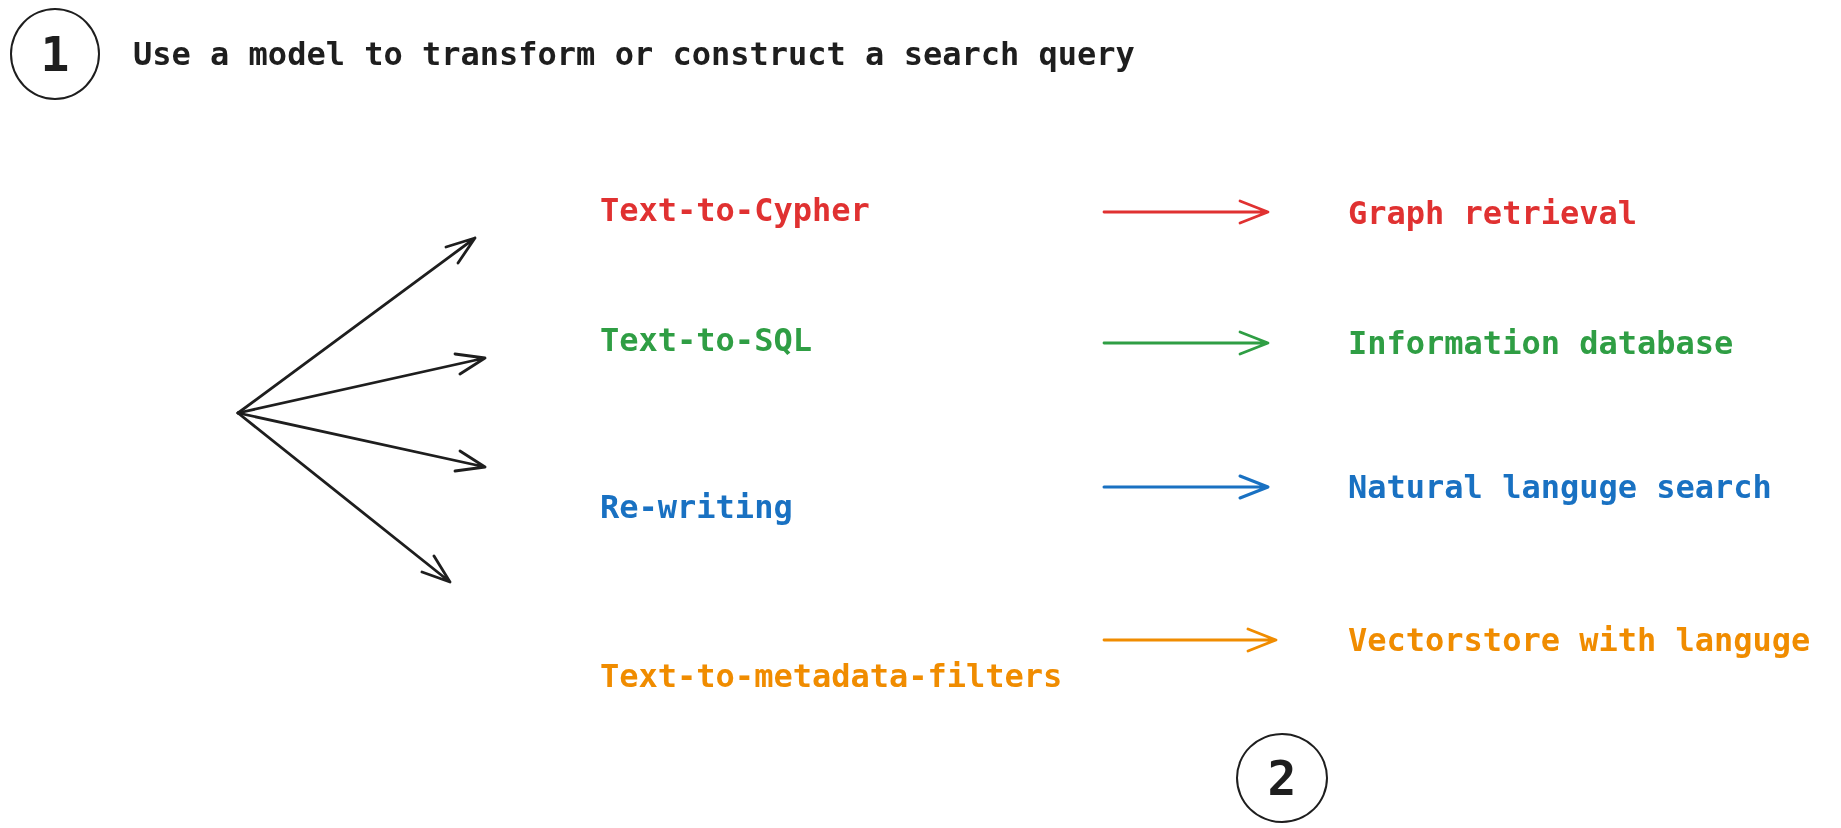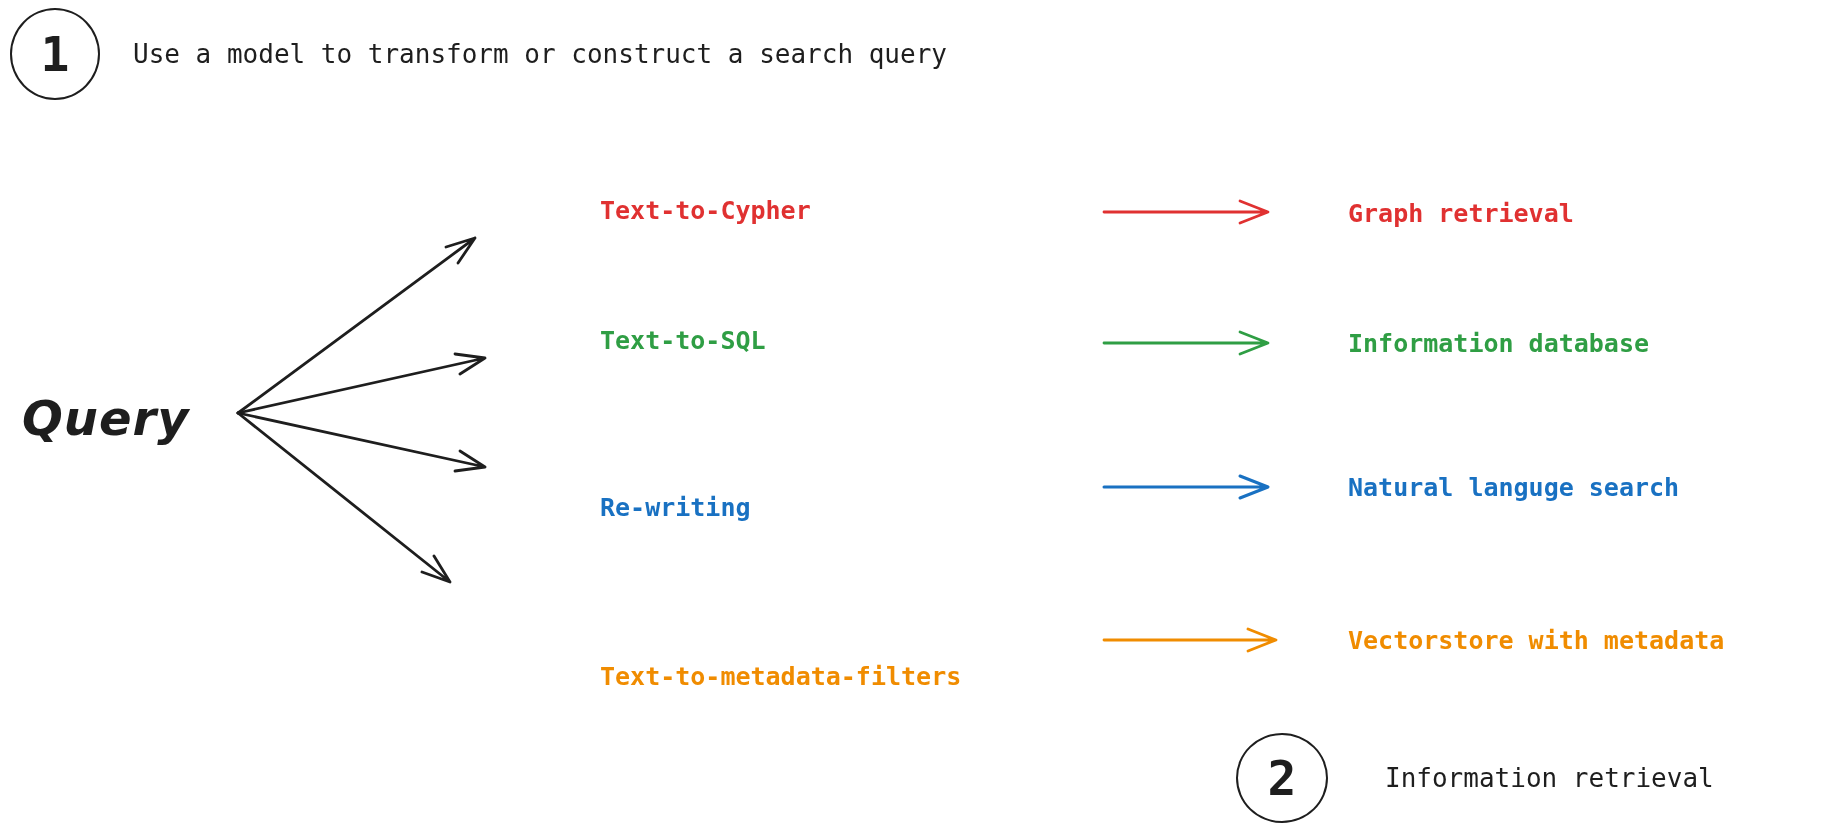--- a/index.html
+++ b/index.html
@@ -23,22 +23,22 @@
     color:var(--ink,#1e1e1e);
     font-weight:700;
     font-size:48px;
   }
   .badge-1{left:10px;top:8px;width:90px;height:92px;}
   .badge-2{left:1236px;top:733px;width:92px;height:90px;}
   .step-label{
     position:absolute;
     transform:translateY(-50%);
     color:var(--ink,#1e1e1e);
-    font-weight:400;
-    font-size:26px;
+    font-weight:700;
+    font-size:32px;
     white-space:nowrap;
   }
   .title-1{left:133px;top:54px;}
   .title-2{left:1385px;top:778px;}
   .query-word{
     position:absolute;
     left:22px;top:418px;
     transform:translateY(-50%);
     font-family:"DejaVu Sans", sans-serif;
     font-style:italic;
@@ -49,21 +49,21 @@
   }
   .row{
     position:absolute;
     left:0;top:0;width:100%;height:0;
   }
   .row .left-label,
   .row .right-label{
     position:absolute;
     transform:translateY(-50%);
     font-weight:700;
-    font-size:25px;
+    font-size:32px;
     white-space:nowrap;
     color:inherit;
   }
   .row .left-label{left:600px;}
   .row .right-label{left:1348px;}
   .row .row-arrow{
     position:absolute;
     left:1098px;
     transform:translateY(-50%);
     color:inherit;
@@ -81,21 +81,20 @@
       <path d="M238,413 L485,467 M460,451 L485,467 L455,471"></path>
       <path d="M238,413 L450,582 M434,556 L450,582 L422,572"></path>
     </g>
   </svg>
 
   <div class="step-badge badge-1">
     <span>1</span>
   </div>
   <div class="step-label title-1">Use a model to transform or construct a search query</div>
 
-  <div class="query-word">Query</div>
 
   <div class="row" style="color: rgb(224, 49, 49);">
     <div class="left-label" style="top:210px">Text-to-Cypher</div>
     <svg class="row-arrow" style="top:212px" width="185" height="44" viewBox="0 0 185 44">
       <path fill="none" stroke="currentColor" stroke-width="2.8" stroke-linecap="round" stroke-linejoin="round" d="M6,22 L168,22 M142,11 L170,22 L142,33"></path>
     </svg>
     <div class="right-label" style="top:213px">Graph retrieval</div>
   </div>
 
   <div class="row" style="color: rgb(47, 158, 68);">
@@ -112,21 +111,20 @@
       <path fill="none" stroke="currentColor" stroke-width="3" stroke-linecap="round" stroke-linejoin="round" d="M6,22 L168,22 M142,11 L170,22 L142,33"></path>
     </svg>
     <div class="right-label" style="top:487px">Natural languge search</div>
   </div>
 
   <div class="row" style="color: rgb(240, 140, 0);">
     <div class="left-label" style="top:676px">Text-to-metadata-filters</div>
     <svg class="row-arrow" style="top:640px" width="185" height="44" viewBox="0 0 185 44">
       <path fill="none" stroke="currentColor" stroke-width="2.8" stroke-linecap="round" stroke-linejoin="round" d="M6,22 L176,22 M150,11 L178,22 L150,33"></path>
     </svg>
-    <div class="right-label" style="top:640px">Vectorstore with metadata</div>
+    <div class="right-label" style="top:640px">Vectorstore with languge</div>
   </div>
 
   <div class="step-badge badge-2">
     <span>2</span>
   </div>
-  <div class="step-label title-2">Information retrieval</div>
 
 </div>
 
 </body></html>

